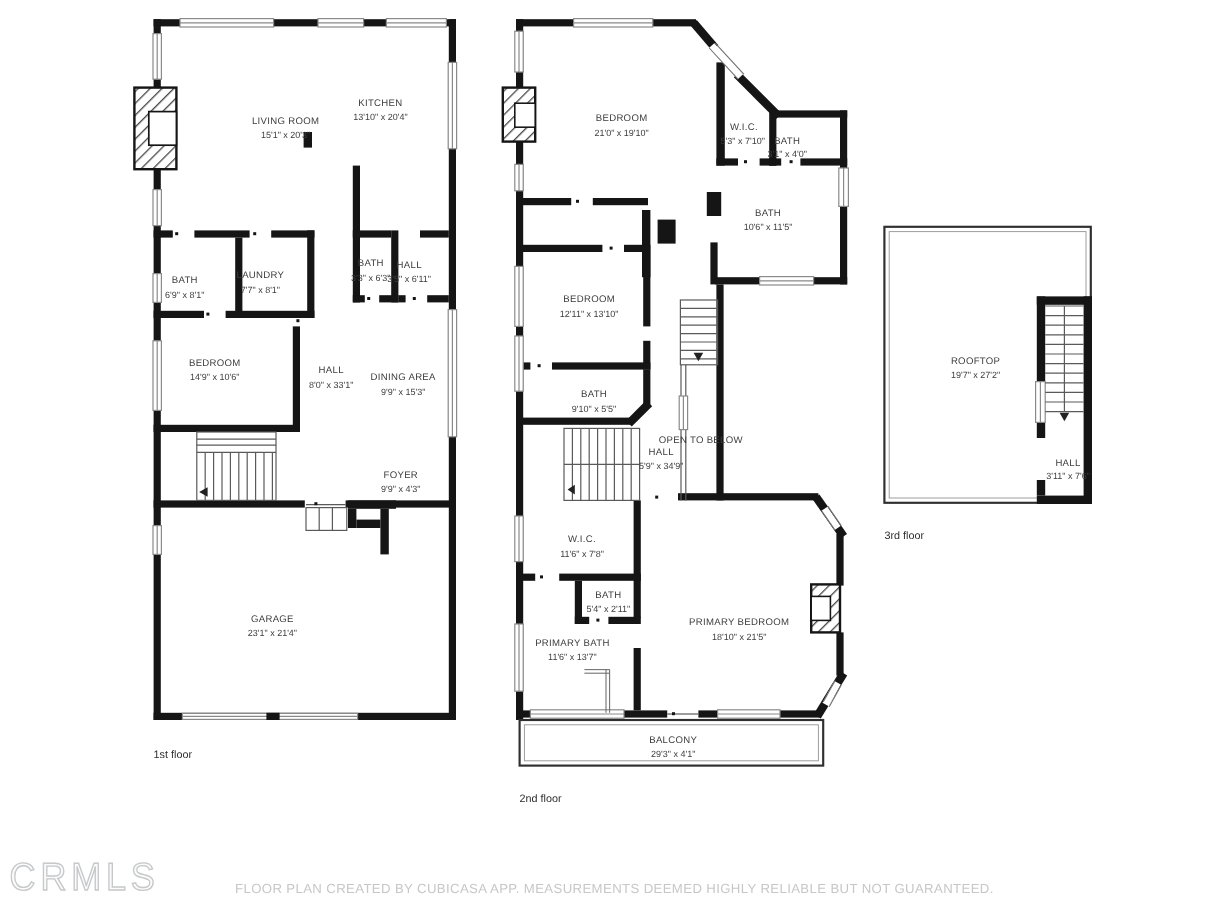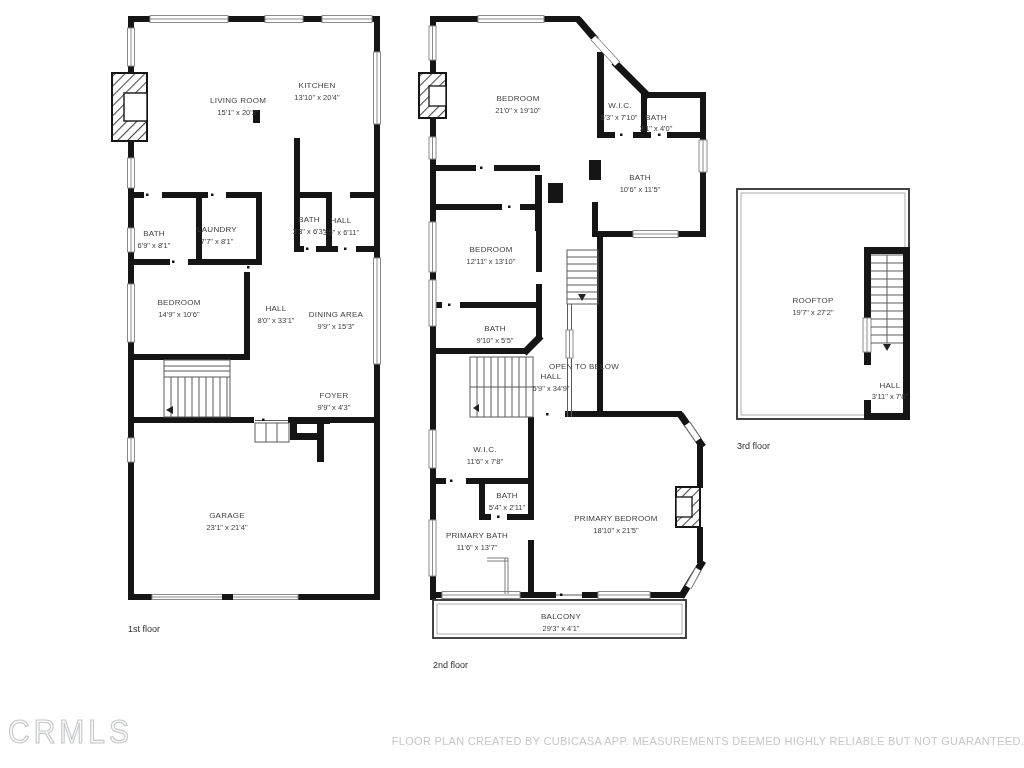--- a/index.html
+++ b/index.html
@@ -16,21 +16,21 @@
   .win line{stroke:#8a8a8a;stroke-width:1}
   .glass{stroke:#6f6f6f;stroke-width:.9;fill:none}
   .rail{fill:none;stroke:#2f2f2f;stroke-width:1.8}
   .rail2{fill:none;stroke:#9a9a9a;stroke-width:.8}
   .tick{fill:#151515}
   .rn{font-size:8px;fill:#3d3d3d;text-anchor:middle;letter-spacing:.25px}
   .rd{font-size:7.5px;fill:#3d3d3d;text-anchor:middle}
   .fl{font-size:9px;fill:#2e2e2e;text-anchor:start}
   .arrow{fill:#222}
   #footer{
-    position:absolute;left:0;top:735px;width:1024px;text-align:right;
+    position:absolute;left:0;top:735px;width:1024px;text-align:center;
     font-size:11px;color:#c7c7c7;letter-spacing:.3px;
   }
   #watermark{
     position:absolute;left:8px;top:714px;
     font-size:30px;letter-spacing:4px;color:#fbfbfb;
     -webkit-text-stroke:1.1px #c6c8ca;transform:scaleY(1.08);
     transform-origin:top left;font-weight:400;
   }
 </style>
 </head>

